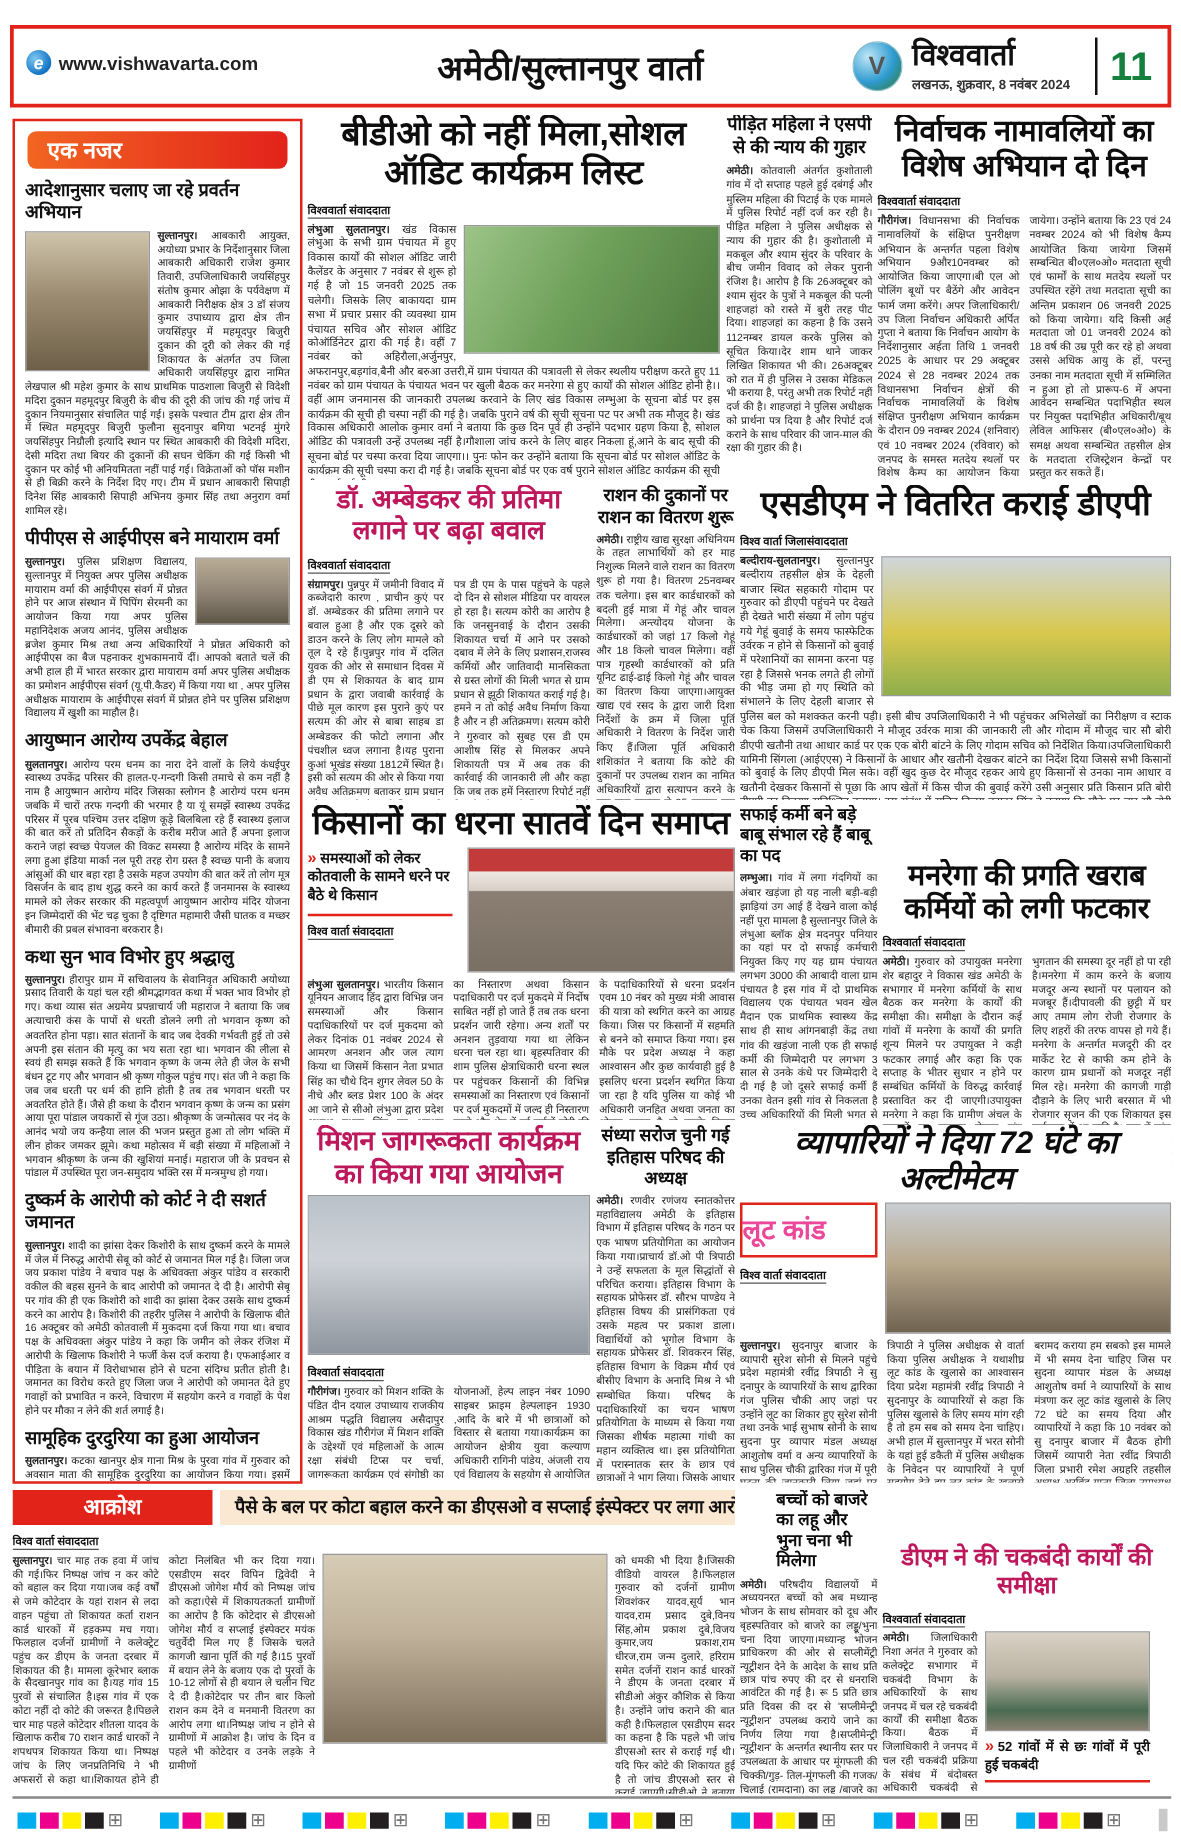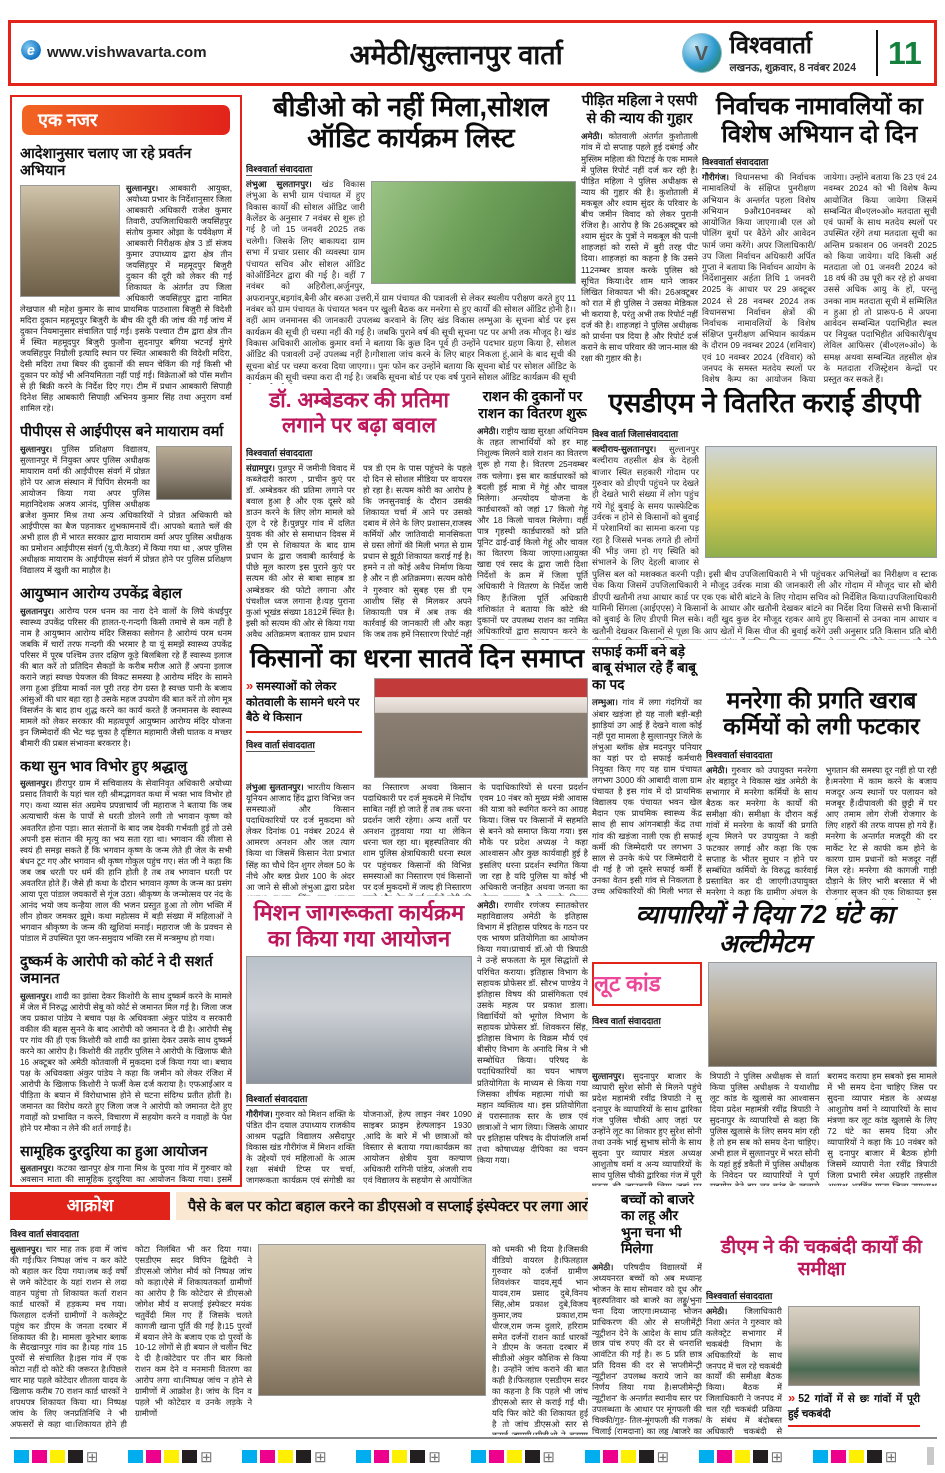--- a/index.html
+++ b/index.html
@@ -195,20 +195,21 @@
   </div>
 
   <div class="art" style="left:246px;top:900px;width:226px;height:286px;">
     <h1 class="hl-md" style="font-size:22px;">मिशन जागरूकता कार्यक्रम का किया गया आयोजन</h1>
     <div class="photo p-students" style="width:100%;height:128px;margin-bottom:4px;"></div>
     <div class="byline">विश्वार्ता संवाददाता</div>
     <div class="bt cols-2" style="font-size:8.4px;"><b class="dl">गौरीगंज।</b> <span>गुरुवार को मिशन शक्ति के पंडित दीन दयाल उपाध्याय राजकीय आश्रम पद्धति विद्यालय असैदापुर विकास खंड गौरीगंज में मिशन शक्ति के उद्देश्यों एवं महिलाओं के आत्म रक्षा संबंधी टिप्स पर चर्चा, जागरूकता कार्यक्रम एवं संगोष्ठी का आयोजन कराया गया ,साथ ही महिलाओं से संबंधित सरकारी योजनाओं, हेल्प लाइन नंबर 1090 साइबर फ्राइम हेल्पलाइन 1930 ,आदि के बारे में भी छात्राओं को विस्तार से बताया गया।कार्यक्रम का आयोजन क्षेत्रीय युवा कल्याण अधिकारी रागिनी पांडेय, अंजली राय एवं विद्यालय के सहयोग से आयोजित किया गया।</span></div>
   </div>
 
   <div class="art" style="left:477px;top:900px;width:111px;height:286px;">
+    <h2 class="hl-sm">संध्या सरोज चुनी गई इतिहास परिषद की अध्यक्ष</h2>
     <div class="bt" style="font-size:8.4px;"><b class="dl">अमेठी।</b> <span>रणवीर रणंजय स्नातकोत्तर महाविद्यालय अमेठी के इतिहास विभाग में इतिहास परिषद के गठन पर एक भाषण प्रतियोगिता का आयोजन किया गया।प्राचार्य डॉ.ओ पी त्रिपाठी ने उन्हें सफलता के मूल सिद्धांतों से परिचित कराया। इतिहास विभाग के सहायक प्रोफेसर डॉ. सौरभ पाण्डेय ने इतिहास विषय की प्रासंगिकता एवं उसके महत्व पर प्रकाश डाला। विद्यार्थियों को भूगोल विभाग के सहायक प्रोफेसर डॉ. शिवकरन सिंह, इतिहास विभाग के विक्रम मौर्य एवं बीसीए विभाग के अनादि मिश्र ने भी सम्बोधित किया। परिषद के पदाधिकारियों का चयन भाषण प्रतियोगिता के माध्यम से किया गया जिसका शीर्षक महात्मा गांधी का महान व्यक्तित्व था। इस प्रतियोगिता में परास्नातक स्तर के छात्र एवं छात्राओं ने भाग लिया। जिसके आधार पर इतिहास परिषद के दीपांजलि शर्मा तथा कोषाध्यक्ष दीपिका का चयन किया गया।</span></div>
   </div>
 
   <div class="art" style="left:592px;top:900px;width:345px;height:286px;">
     <h1 class="hl-xl" style="font-size:25px;font-style:italic;">व्यापारियों ने दिया 72 घंटे का अल्टीमेटम</h1>
     <div class="row-flex">
       <div style="width:110px;">
         <div class="kicker-outline">लूट कांड</div>
         <div class="byline">विश्व वार्ता संवाददाता</div>
       </div>

